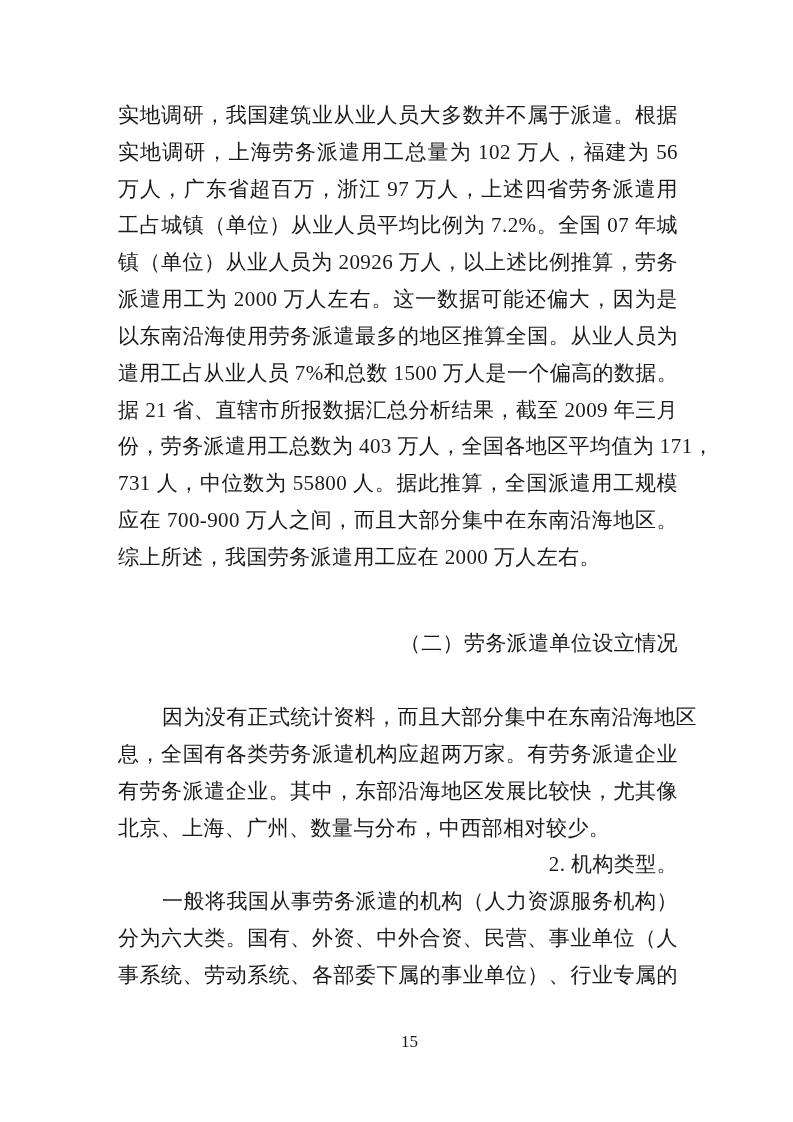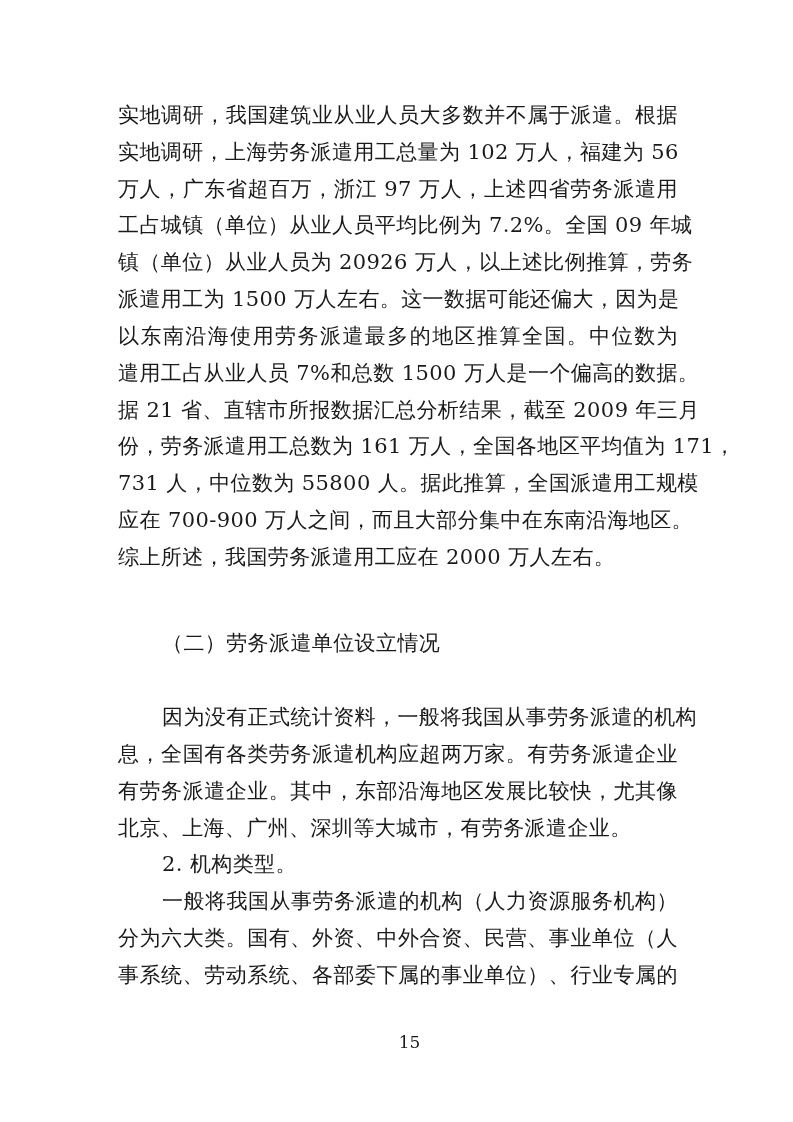--- a/index.html
+++ b/index.html
@@ -1,54 +1,54 @@
 <!DOCTYPE html>
 <html><head>
 <meta charset="utf-8">
 <style>
   html, body { margin: 0; padding: 0; background: #ffffff; }
   body { width: 793px; height: 1122px; position: relative; overflow: hidden;
          font-family: "DejaVu Serif", "Liberation Serif", serif; color: #1a1a1a; }
-  .page { position: absolute; left: 0; top: 0; width: 793px; height: 1122px; background: #fff; }
+  .page { position: absolute; left: 0; top: 0; width: 793px; height: 1122px; background: #fff; font-family: Liberation Serif, serif; }
   .line { position: absolute; left: 118px; width: 560px; height: 37px; line-height: 37px;
           font-size: 21px; white-space: nowrap; letter-spacing: 0.4px; }
   .line.justify { text-align: justify; text-align-last: justify; }
-  .line.indent { left: 162px; width: 516px; }
+  .line.indent { left: 162px; width: 516px; text-align: right; }
   .page-number { position: absolute; left: 0; width: 793px; top: 1030px; text-align: center;
                  font-size: 17px; line-height: 24px; padding-left: 13px; }
 </style>
 </head>
 <body>
 
 <div class="page">
 
   <div>
     <div class="line justify" style="top:97px">实地调研，我国建筑业从业人员大多数并不属于派遣。根据</div>
     <div class="line justify" style="top:134px">实地调研，上海劳务派遣用工总量为 102 万人，福建为 56</div>
     <div class="line justify" style="top:171px">万人，广东省超百万，浙江 97 万人，上述四省劳务派遣用</div>
-    <div class="line justify" style="top:207px">工占城镇（单位）从业人员平均比例为 7.2%。全国 09 年城</div>
+    <div class="line justify" style="top:207px">工占城镇（单位）从业人员平均比例为 7.2%。全国 07 年城</div>
     <div class="line justify" style="top:244px">镇（单位）从业人员为 20926 万人，以上述比例推算，劳务</div>
-    <div class="line justify" style="top:281px">派遣用工为 1500 万人左右。这一数据可能还偏大，因为是</div>
-    <div class="line justify" style="top:318px">以东南沿海使用劳务派遣最多的地区推算全国。中位数为</div>
+    <div class="line justify" style="top:281px">派遣用工为 2000 万人左右。这一数据可能还偏大，因为是</div>
+    <div class="line justify" style="top:318px">以东南沿海使用劳务派遣最多的地区推算全国。从业人员为</div>
     <div class="line justify" style="top:355px">遣用工占从业人员 7%和总数 1500 万人是一个偏高的数据。</div>
     <div class="line justify" style="top:392px">据 21 省、直辖市所报数据汇总分析结果，截至 2009 年三月</div>
-    <div class="line justify" style="top:428px">份，劳务派遣用工总数为 161 万人，全国各地区平均值为 171，</div>
+    <div class="line justify" style="top:428px">份，劳务派遣用工总数为 403 万人，全国各地区平均值为 171，</div>
     <div class="line justify" style="top:465px">731 人，中位数为 55800 人。据此推算，全国派遣用工规模</div>
     <div class="line justify" style="top:502px">应在 700-900 万人之间，而且大部分集中在东南沿海地区。</div>
     <div class="line" style="top:539px">综上所述，我国劳务派遣用工应在 2000 万人左右。</div>
   </div>
 
   <div class="line indent" style="top:625px">（二）劳务派遣单位设立情况</div>
 
 
   <div>
-    <div class="line indent justify" style="top:699px">因为没有正式统计资料，一般将我国从事劳务派遣的机构</div>
+    <div class="line indent justify" style="top:699px">因为没有正式统计资料，而且大部分集中在东南沿海地区</div>
     <div class="line justify" style="top:736px">息，全国有各类劳务派遣机构应超两万家。有劳务派遣企业</div>
     <div class="line justify" style="top:773px">有劳务派遣企业。其中，东部沿海地区发展比较快，尤其像</div>
-    <div class="line" style="top:810px">北京、上海、广州、深圳等大城市，有劳务派遣企业。</div>
+    <div class="line" style="top:810px">北京、上海、广州、数量与分布，中西部相对较少。</div>
   </div>
 
   <div class="line indent" style="top:846px">2. 机构类型。</div>
 
   <div>
     <div class="line indent justify" style="top:883px">一般将我国从事劳务派遣的机构（人力资源服务机构）</div>
     <div class="line justify" style="top:920px">分为六大类。国有、外资、中外合资、民营、事业单位（人</div>
     <div class="line justify" style="top:957px">事系统、劳动系统、各部委下属的事业单位）、行业专属的</div>
   </div>
 

